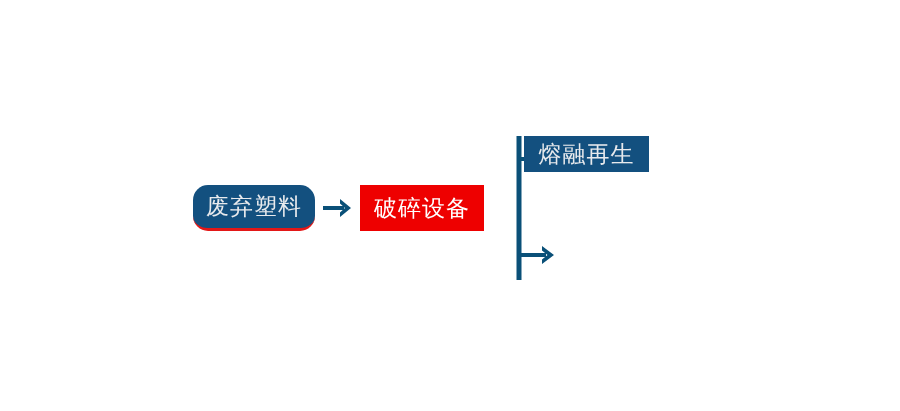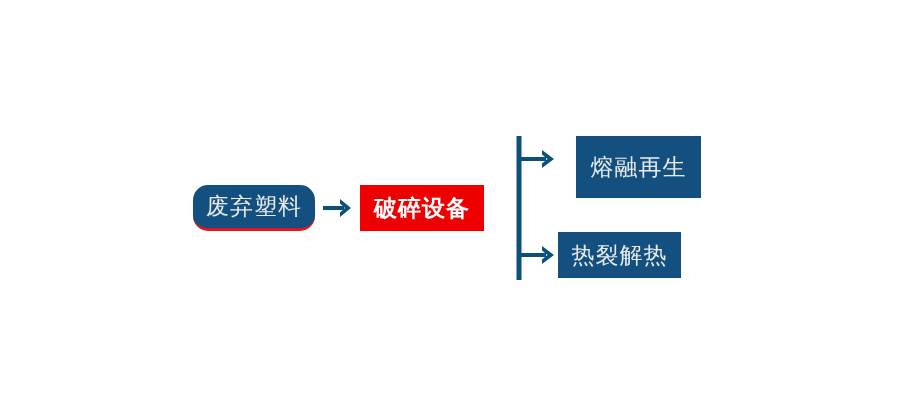--- a/index.html
+++ b/index.html
@@ -54,28 +54,27 @@
   #node-process {
     left: 360px;
     top: 185px;
     width: 124px;
     height: 46px;
     background: #ee0000;
   }
   #node-process .node-label {
     color: #ffffff;
     font-size: 23px;
-    font-weight: bold;
   }
 
   #node-out-top {
-    left: 576px;
+    left: 524px;
     top: 136px;
     width: 125px;
-    height: 62px;
+    height: 36px;
     background: #13507f;
   }
   #node-out-top .node-label {
     color: #e8eaed;
     font-size: 23px;
   }
 
   #node-out-bottom {
     left: 558px;
     top: 232px;
@@ -135,17 +134,14 @@
 
       <path d="M11 125 L38 125" stroke="#0a5078" stroke-width="4" fill="none"></path>
       <path d="M34 116 L46 125 L34 134 L34 129.5 L39.5 125 L34 120.5 Z" fill="#0a5078"></path>
     </svg>
   </div>
 
   <div class="node" id="node-out-top">
     <span class="node-label">熔融再生</span>
   </div>
 
-  <div class="node" id="node-out-bottom">
-    <span class="node-label">热裂解热</span>
-  </div>
 
 </div>
 
 </body></html>

